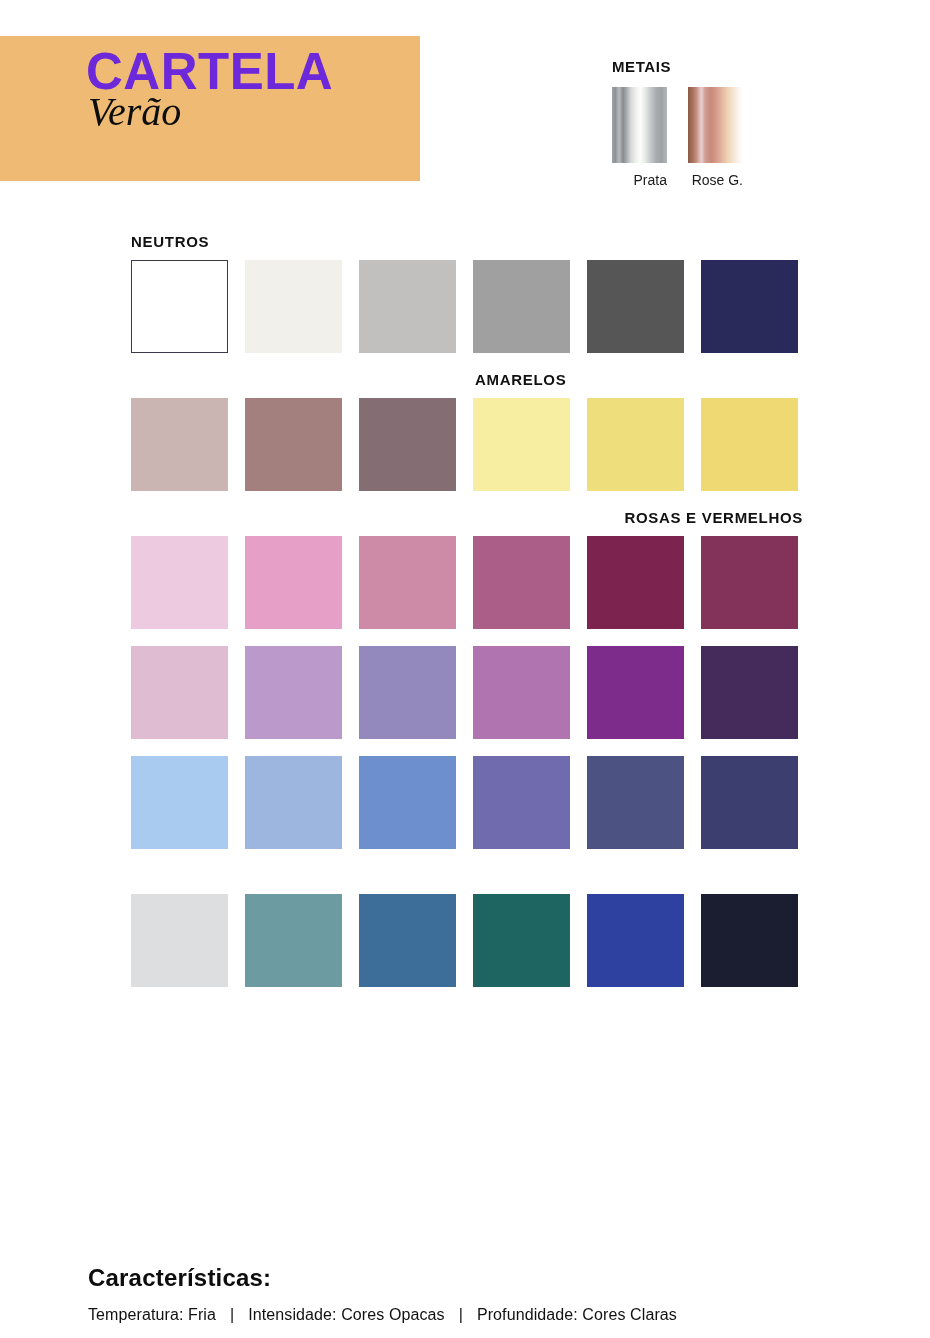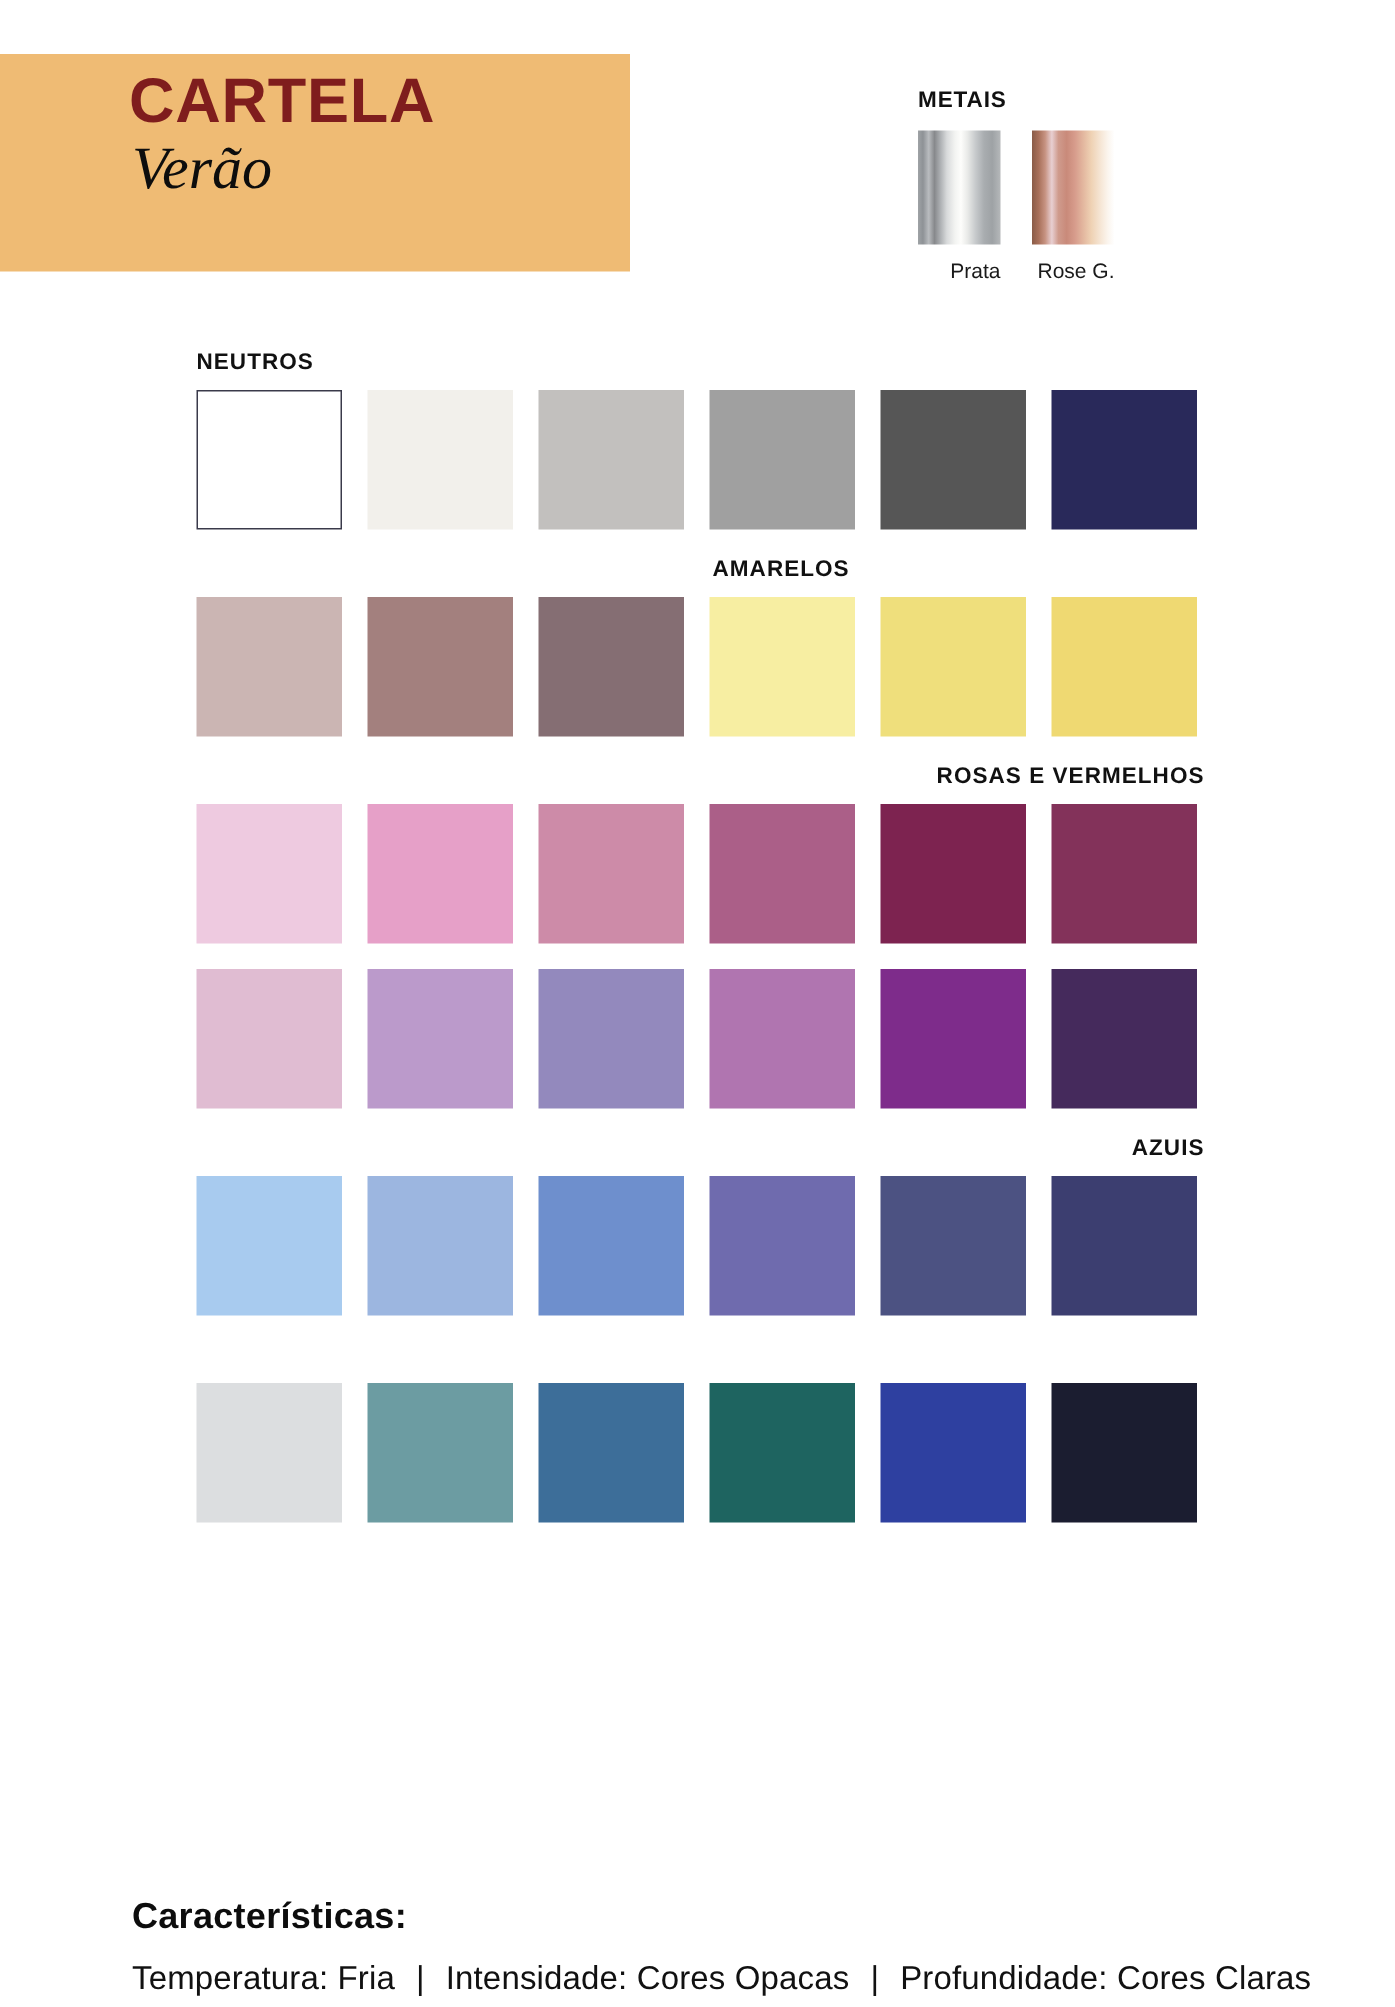--- a/index.html
+++ b/index.html
@@ -23,25 +23,25 @@
     top: 36px;
     width: 420px;
     height: 145px;
     background: #efbb74;
     box-sizing: border-box;
   }
   .header-title {
     position: absolute;
     left: 86px;
     top: 46px;
-    font-size: 42px;
+    font-size: 51px;
     font-weight: 700;
     letter-spacing: 0.5px;
     line-height: 1;
-    color: #7f1d1d;
+    color: #6d28d9;
   }
   .header-subtitle {
     position: absolute;
     left: 88px;
     top: 92px;
     font-family: "Liberation Serif", serif;
     font-style: italic;
     font-size: 40px;
     line-height: 1;
     color: #0d0d0d;
@@ -138,21 +138,21 @@
     width: 800px;
   }
   .footer-title {
     font-size: 24px;
     font-weight: 700;
     color: #0d0d0d;
     letter-spacing: 0.2px;
   }
   .footer-line {
     margin-top: 14px;
-    font-size: 22px;
+    font-size: 16px;
     color: #111111;
     display: flex;
     align-items: center;
     gap: 0;
     letter-spacing: 0.1px;
   }
   .footer-sep {
     padding: 0 14px;
     color: #111111;
   }
@@ -216,21 +216,20 @@
       <div class="swatch-row">
         <div class="swatch" style="background: rgb(224, 188, 210);"></div>
         <div class="swatch" style="background: rgb(187, 154, 203);"></div>
         <div class="swatch" style="background: rgb(147, 137, 189);"></div>
         <div class="swatch" style="background: rgb(176, 117, 176);"></div>
         <div class="swatch" style="background: rgb(126, 44, 139);"></div>
         <div class="swatch" style="background: rgb(69, 42, 92);"></div>
       </div>
     </div>
     <div>
-      <div class="group-label indent">AZUIS</div>
       <div class="swatch-row">
         <div class="swatch" style="background: rgb(168, 203, 239);"></div>
         <div class="swatch" style="background: rgb(156, 182, 224);"></div>
         <div class="swatch" style="background: rgb(110, 143, 205);"></div>
         <div class="swatch" style="background: rgb(111, 107, 174);"></div>
         <div class="swatch" style="background: rgb(76, 82, 130);"></div>
         <div class="swatch" style="background: rgb(60, 62, 112);"></div>
       </div>
       <div class="spacer-label"></div>
       <div class="swatch-row">

